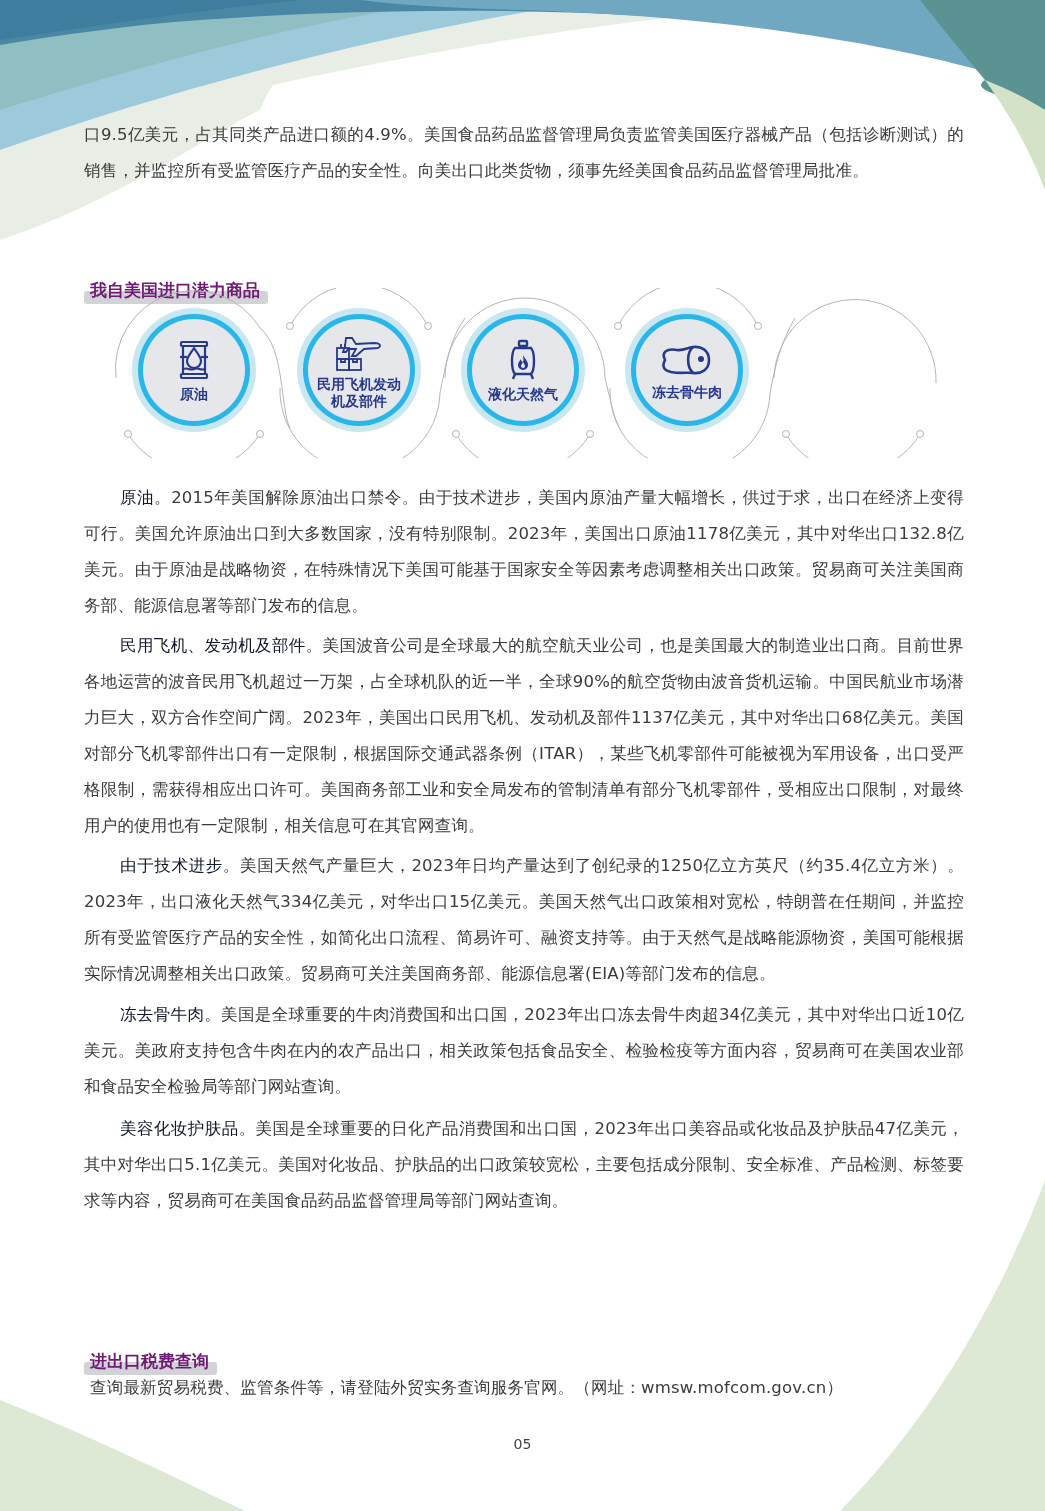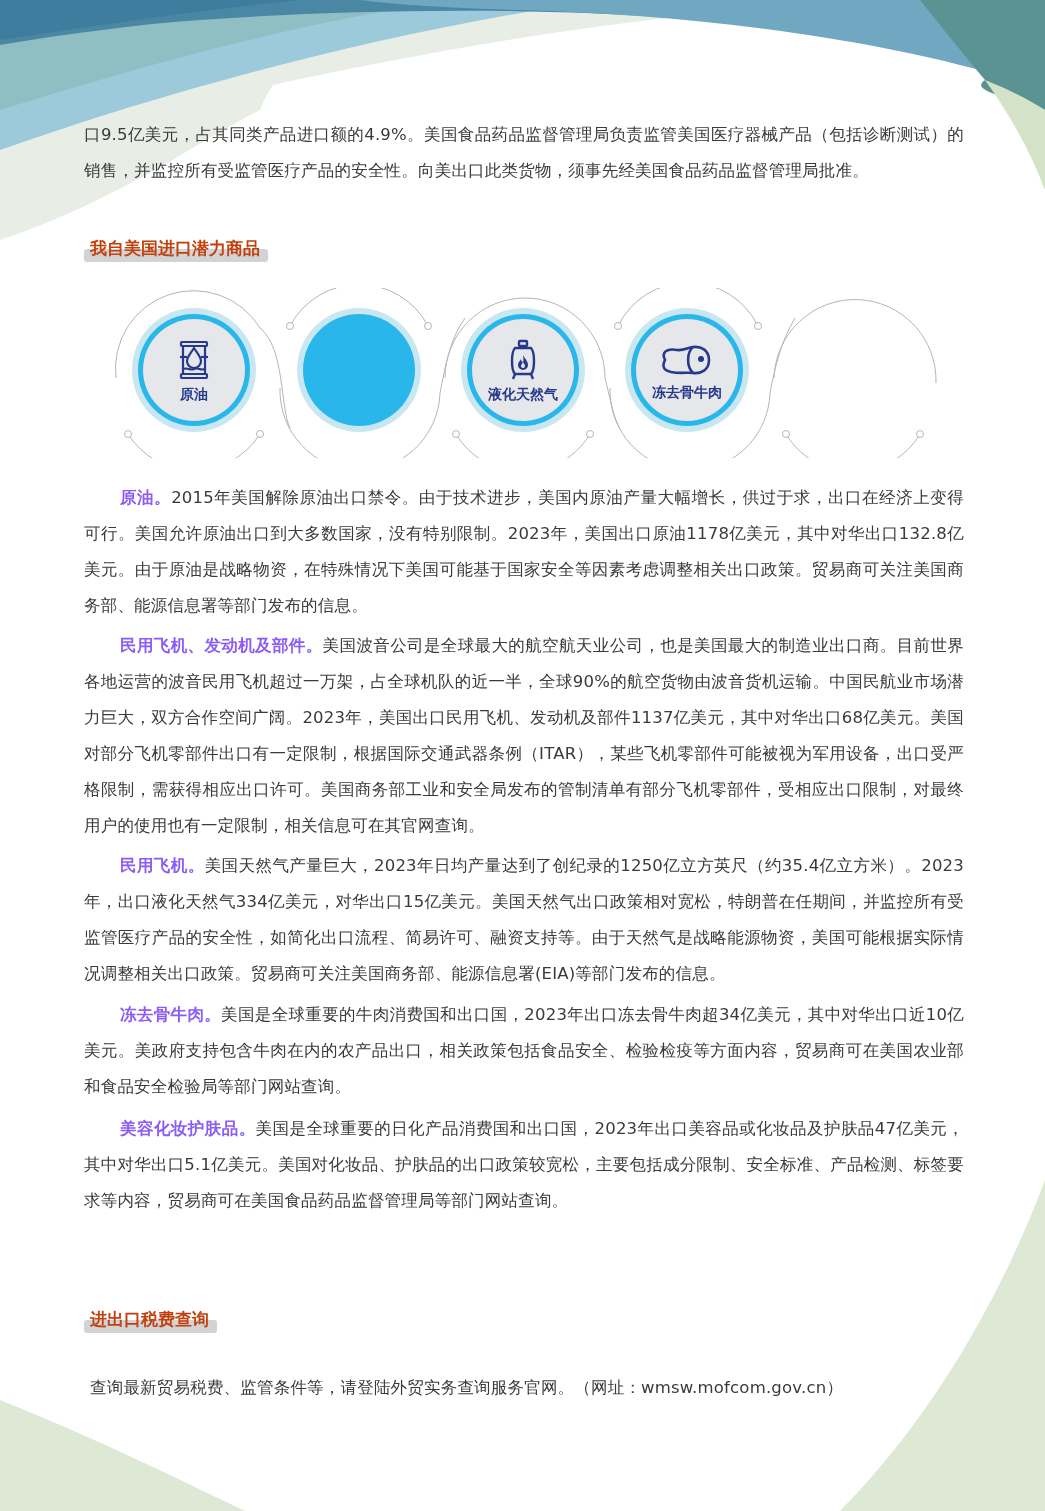--- a/index.html
+++ b/index.html
@@ -10,27 +10,27 @@
     color: #333333;
   }
   .bg { position: absolute; left: 0; top: 0; width: 1045px; height: 1511px; z-index: 0; }
   .page { position: absolute; left: 0; top: 0; width: 945px; height: 1511px; z-index: 1; }
 
   .para {
     position: absolute; left: 84px; width: 880px;
     font-size: 16.5px; line-height: 36px; letter-spacing: 0.2px;
     color: #3a3a3a; margin: 0; text-align: justify;
   }
-  .para .lead { font-weight: bold; color: #8b5cf6; }
+  .para .lead { font-weight: normal; color: #0f172a; }
   .indent { text-indent: 36px; }
 
   .section-title {
     position: absolute; left: 84px; height: 26px;
-    font-size: 17px; font-weight: bold; color: #c2410c;
-    padding: 0 8px 0 6px; line-height: 24px;
+    font-size: 17px; font-weight: bold; color: #701a75;
+    padding: 0 8px 0 6px; line-height: 24px; margin-top: 42px;
   }
   .section-title::before {
     content: ""; position: absolute; left: 0; right: 0; bottom: 0; height: 13px;
     background: #d1d3d6; border-radius: 3px; z-index: -1;
   }
 
   .circles { position: absolute; left: 110px; top: 288px; width: 840px; height: 170px; }
   .circle-wrap {
     position: absolute; width: 124px; height: 124px; top: 20px;
   }
@@ -138,20 +138,33 @@
             <path d="M12,31 C15,29 18,33 22,31 C26,29 29,33 32,31"></path>
           </g>
         </svg>
         <div class="circle-label">原油</div>
       </div>
     </div>
 
     <div class="circle-wrap" style="left:187px;">
       <div class="ring-outer"></div>
         <div class="ring-mid"></div>
+      <div class="ring-inner">
+        <svg class="circle-icon" style="width:50px;height:38px;margin-top:4px;" viewBox="0 0 50 38">
+          <g fill="none" stroke="#26398a" stroke-width="1.8">
+            <rect x="3" y="14" width="12" height="11"></rect>
+            <rect x="3" y="25" width="12" height="11"></rect>
+            <rect x="15" y="25" width="12" height="11"></rect>
+            <path d="M7,14 L7,10 M11,14 L11,10"></path>
+            <path d="M7,25 v3 h4 v-3 M19,25 v3 h4 v-3"></path>
+            <path d="M12,4 L18,4 L22,10 L40,9 C46,9 48,12 44,14 L30,15 L22,22 L18,22 L22,15 L14,15 L12,18 L9,18 L11,12 Z"></path>
+          </g>
+        </svg>
+        <div class="circle-label">民用飞机发动机及部件</div>
+      </div>
     </div>
 
     <div class="circle-wrap" style="left:351px;">
       <div class="ring-outer"></div>
         <div class="ring-mid"></div>
       <div class="ring-inner">
         <svg class="circle-icon" viewBox="0 0 44 44">
           <g fill="none" stroke="#26398a" stroke-width="2.4">
             <rect x="18" y="3" width="8" height="5" rx="1"></rect>
             <path d="M14,10 C10,14 10,32 14,36 L30,36 C34,32 34,14 30,10 Z"></path>
@@ -184,30 +197,31 @@
 
   <p class="para indent" style="top:480px;">
     <span class="lead">原油。</span><span>2015年美国解除原油出口禁令。由于技术进步，美国内原油产量大幅增长，供过于求，出口在经济上变得可行。美国允许原油出口到大多数国家，没有特别限制。2023年，美国出口原油1178亿美元，其中对华出口132.8亿美元。由于原油是战略物资，在特殊情况下美国可能基于国家安全等因素考虑调整相关出口政策。贸易商可关注美国商务部、能源信息署等部门发布的信息。</span>
   </p>
 
   <p class="para indent" style="top:628px;">
     <span class="lead">民用飞机、发动机及部件。</span><span>美国波音公司是全球最大的航空航天业公司，也是美国最大的制造业出口商。目前世界各地运营的波音民用飞机超过一万架，占全球机队的近一半，全球90%的航空货物由波音货机运输。中国民航业市场潜力巨大，双方合作空间广阔。2023年，美国出口民用飞机、发动机及部件1137亿美元，其中对华出口68亿美元。美国对部分飞机零部件出口有一定限制，根据国际交通武器条例（ITAR），某些飞机零部件可能被视为军用设备，出口受严格限制，需获得相应出口许可。美国商务部工业和安全局发布的管制清单有部分飞机零部件，受相应出口限制，对最终用户的使用也有一定限制，相关信息可在其官网查询。</span>
   </p>
 
   <p class="para indent" style="top:848px;">
-    <span class="lead">民用飞机。</span><span>美国天然气产量巨大，2023年日均产量达到了创纪录的1250亿立方英尺（约35.4亿立方米）。2023年，出口液化天然气334亿美元，对华出口15亿美元。美国天然气出口政策相对宽松，特朗普在任期间，并监控所有受监管医疗产品的安全性，如简化出口流程、简易许可、融资支持等。由于天然气是战略能源物资，美国可能根据实际情况调整相关出口政策。贸易商可关注美国商务部、能源信息署(EIA)等部门发布的信息。</span>
+    <span class="lead">由于技术进步。</span><span>美国天然气产量巨大，2023年日均产量达到了创纪录的1250亿立方英尺（约35.4亿立方米）。2023年，出口液化天然气334亿美元，对华出口15亿美元。美国天然气出口政策相对宽松，特朗普在任期间，并监控所有受监管医疗产品的安全性，如简化出口流程、简易许可、融资支持等。由于天然气是战略能源物资，美国可能根据实际情况调整相关出口政策。贸易商可关注美国商务部、能源信息署(EIA)等部门发布的信息。</span>
   </p>
 
   <p class="para indent" style="top:997px;">
     <span class="lead">冻去骨牛肉。</span><span>美国是全球重要的牛肉消费国和出口国，2023年出口冻去骨牛肉超34亿美元，其中对华出口近10亿美元。美政府支持包含牛肉在内的农产品出口，相关政策包括食品安全、检验检疫等方面内容，贸易商可在美国农业部和食品安全检验局等部门网站查询。</span>
   </p>
 
   <p class="para indent" style="top:1111px;">
     <span class="lead">美容化妆护肤品。</span><span>美国是全球重要的日化产品消费国和出口国，2023年出口美容品或化妆品及护肤品47亿美元，其中对华出口5.1亿美元。美国对化妆品、护肤品的出口政策较宽松，主要包括成分限制、安全标准、产品检测、标签要求等内容，贸易商可在美国食品药品监督管理局等部门网站查询。</span>
   </p>
 
   <div class="section-title" style="top:1307px;">进出口税费查询</div>
 
   <p class="para" style="top:1338px; left:90px;margin-top:32px;">
     <span>查询最新贸易税费、监管条件等，请登陆外贸实务查询服务官网。（网址：</span><span>wmsw.mofcom.gov.cn</span><span>）</span>
   </p>
 
+  <div class="page-number">05</div>
 </div>
 
 </body></html>

